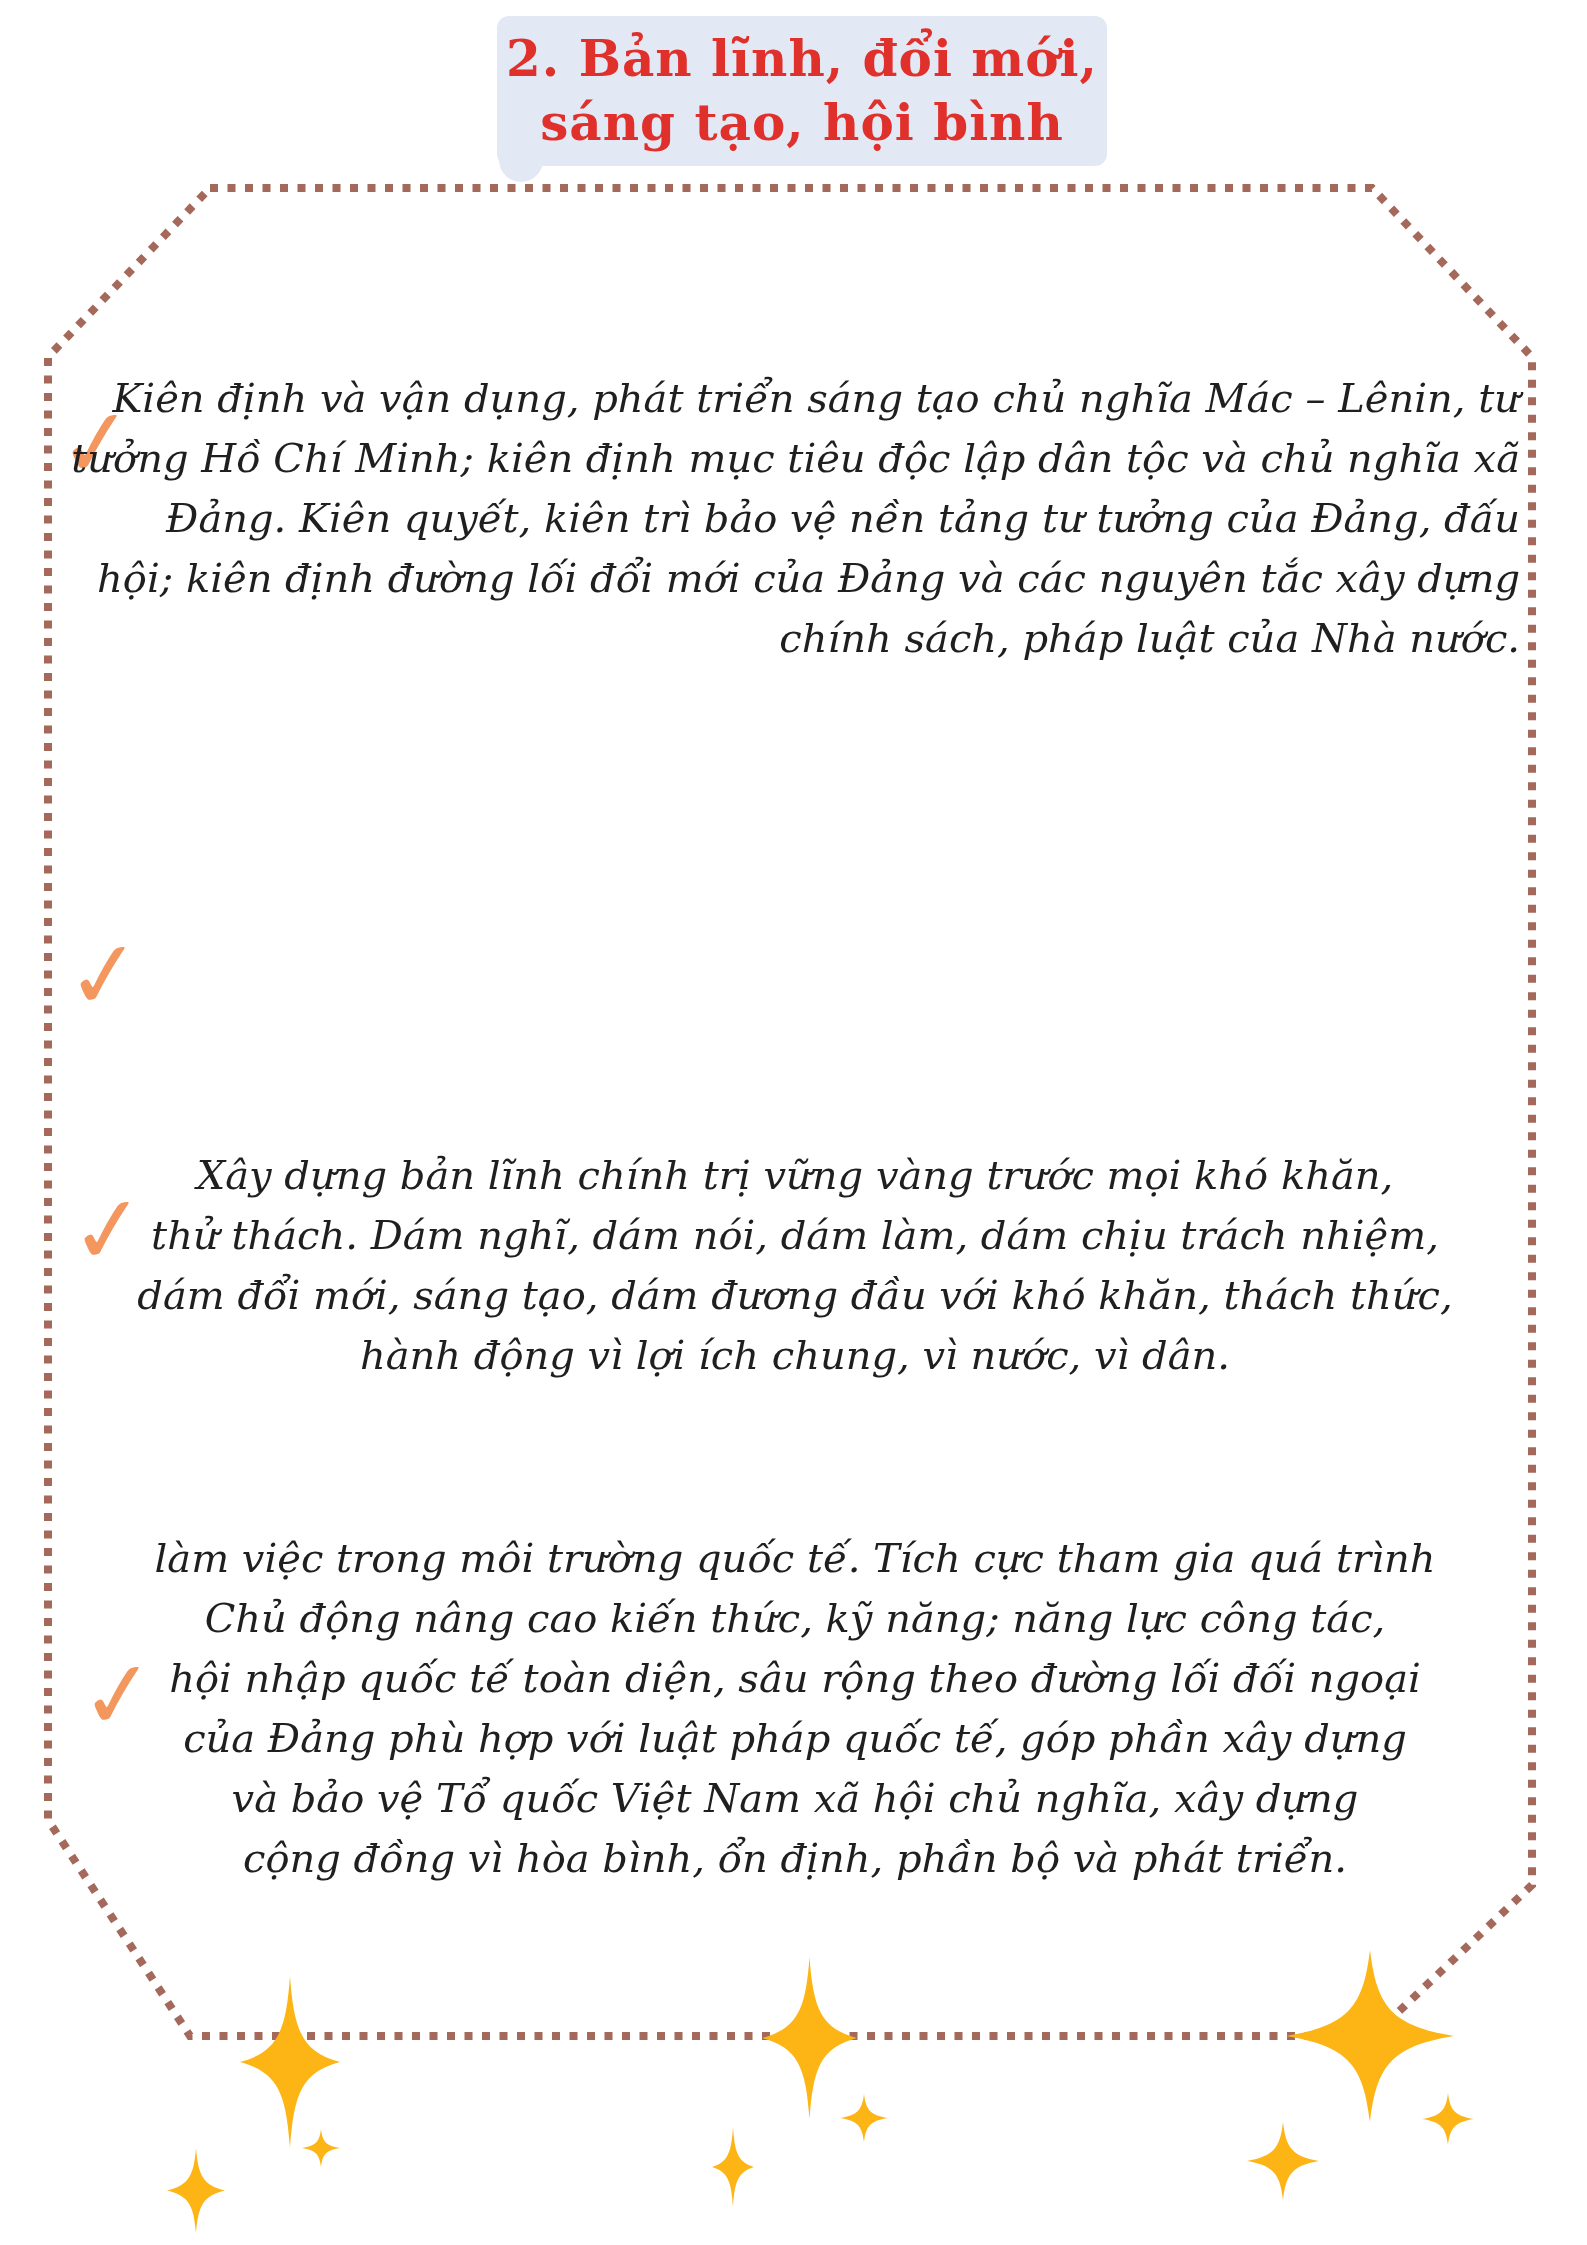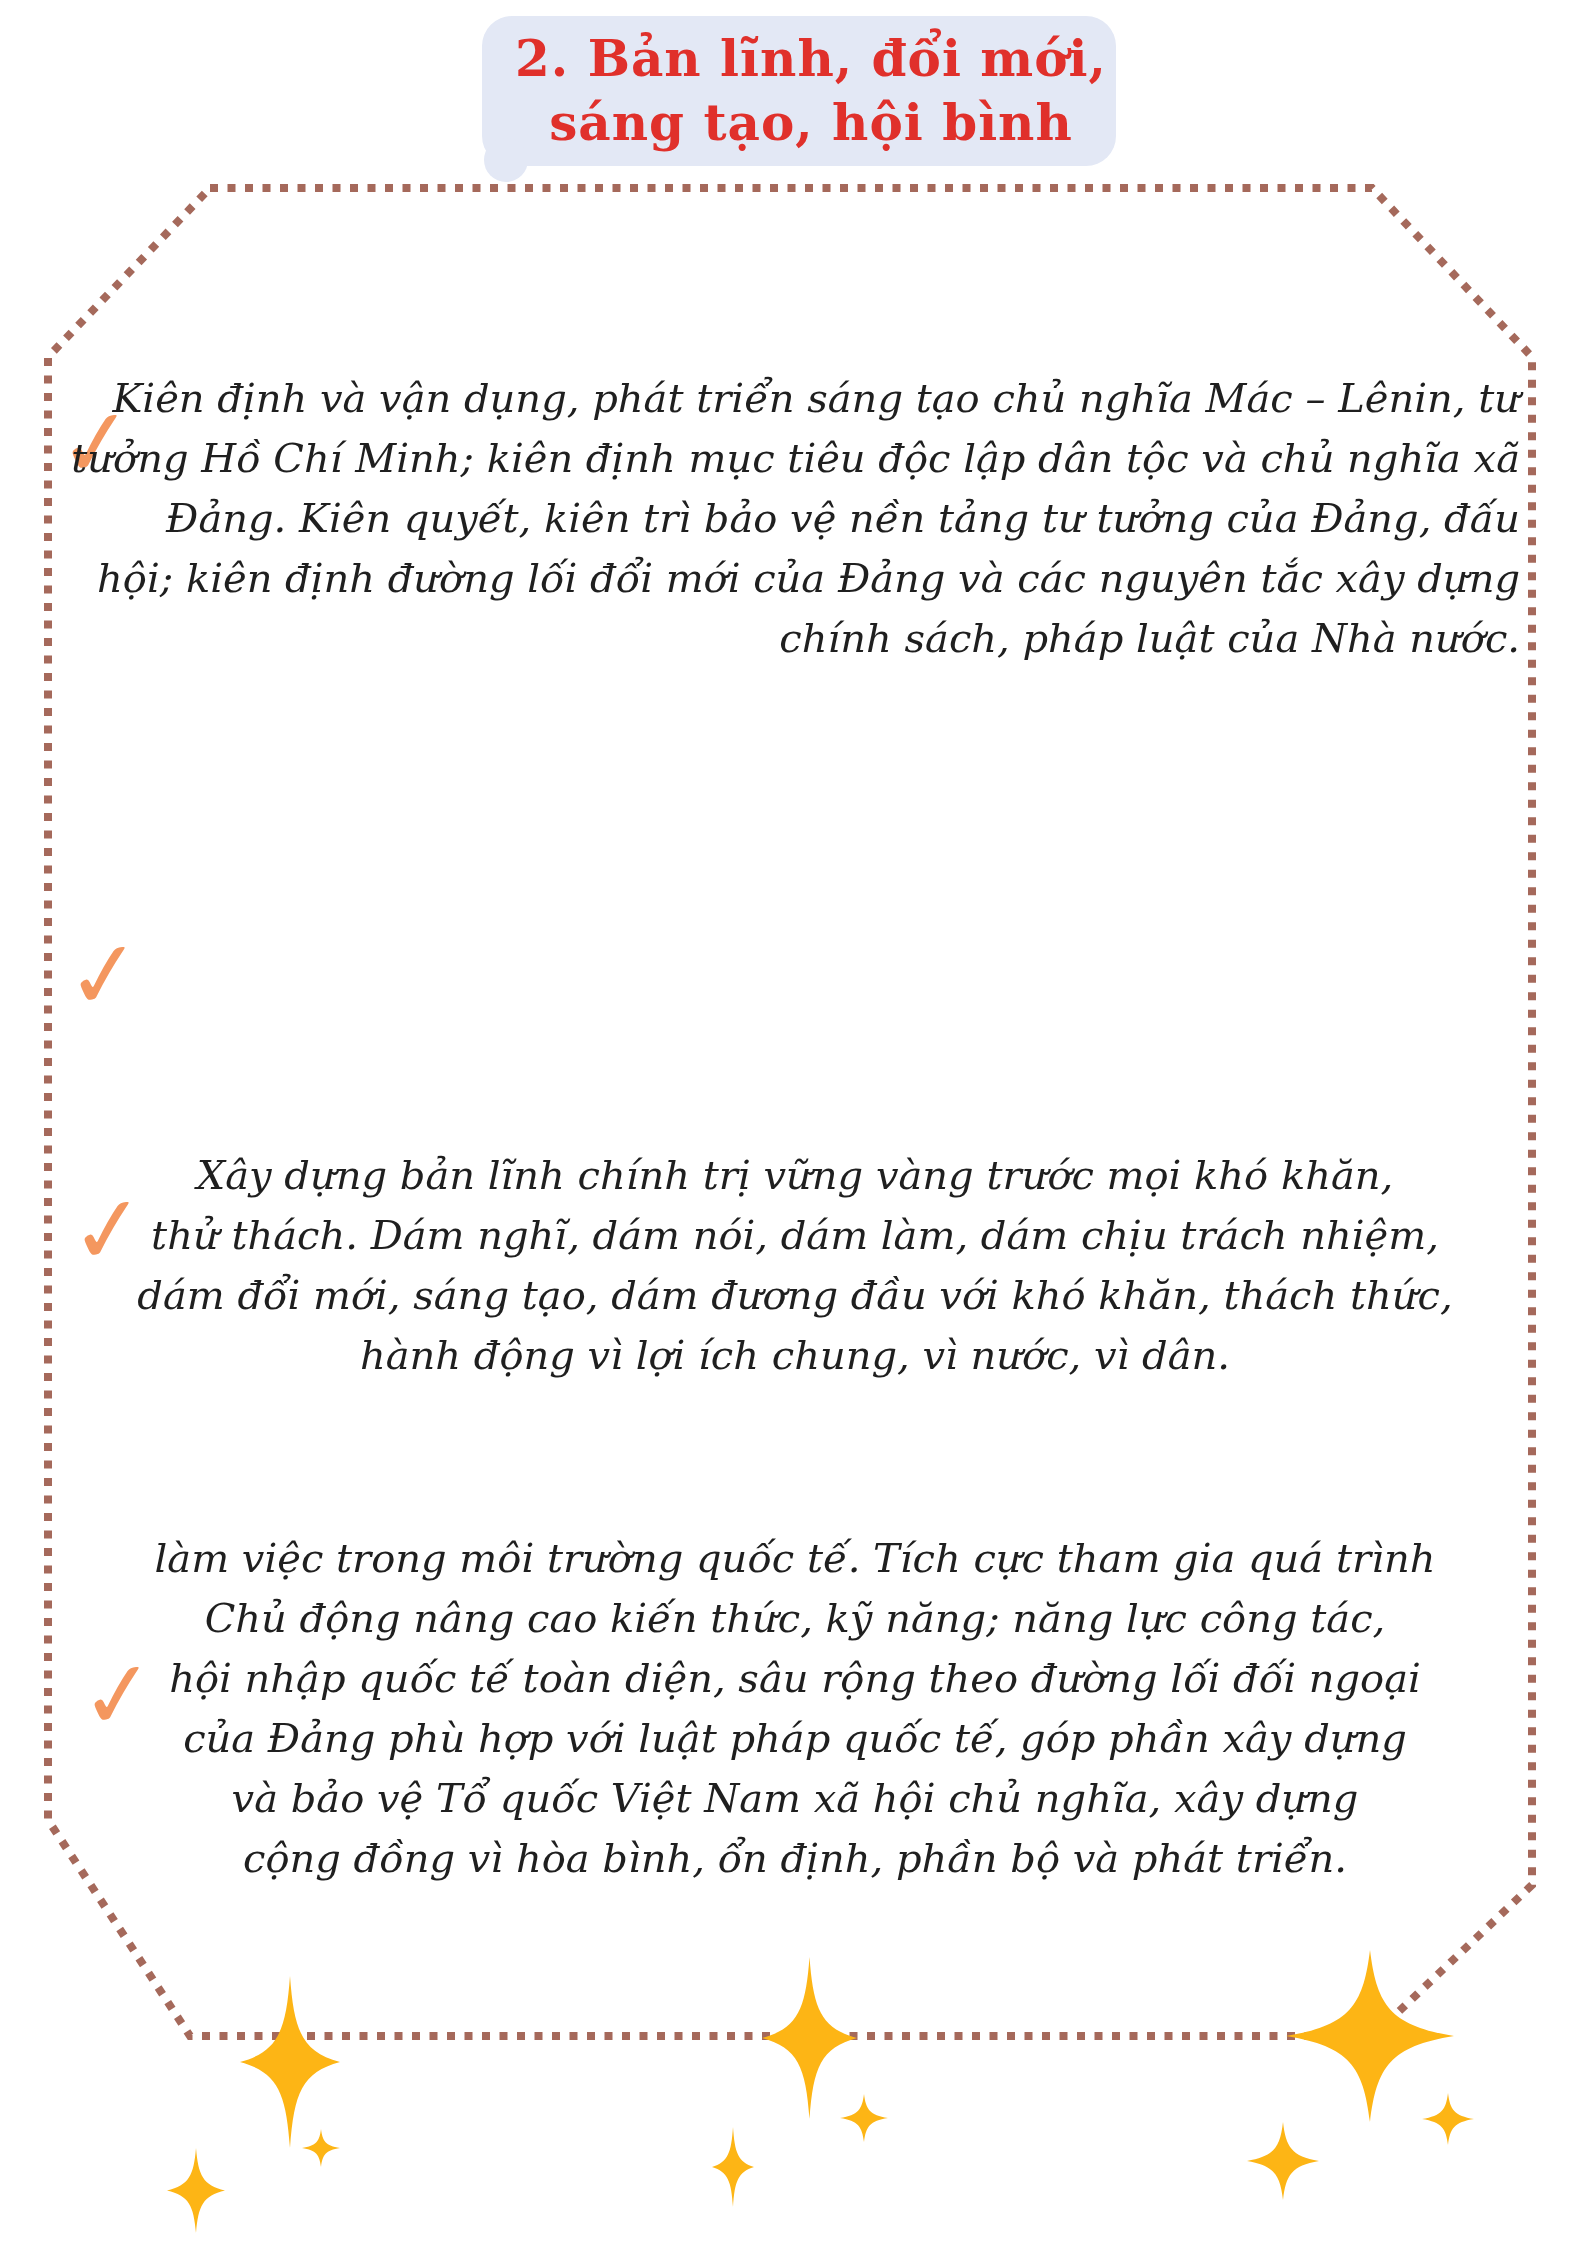--- a/index.html
+++ b/index.html
@@ -6,23 +6,23 @@
   .page {
     position:relative; width:1587px; height:2245px;
     background:#ffffff; overflow:hidden;
     font-family:"DejaVu Serif", serif;
   }
   
   .border-svg { position:absolute; left:0; top:0; z-index:1; }
 
   
   .title-badge {
-    position:absolute; left:482px; top:16px; width:610px; height:150px;
-    background:#E3E8F5; border-radius:30px; z-index:3;
-    display:flex; align-items:center; justify-content:center; text-align:center;padding-left:24px;
+    position:absolute; left:497px; top:16px; width:610px; height:150px;
+    background:#E3E8F5; border-radius:12px; z-index:3;
+    display:flex; align-items:center; justify-content:center; text-align:center;
   }
   .badge-bump {
     position:absolute; left:2px; bottom:-16px; width:44px; height:44px;
     background:#E3E8F5; border-radius:50%;
   }
   .title-text {
     position:relative; font-weight:bold; font-size:50px; line-height:64px;
     color:#E0302B; letter-spacing:1px; font-family:"DejaVu Serif", serif;
   }
 

